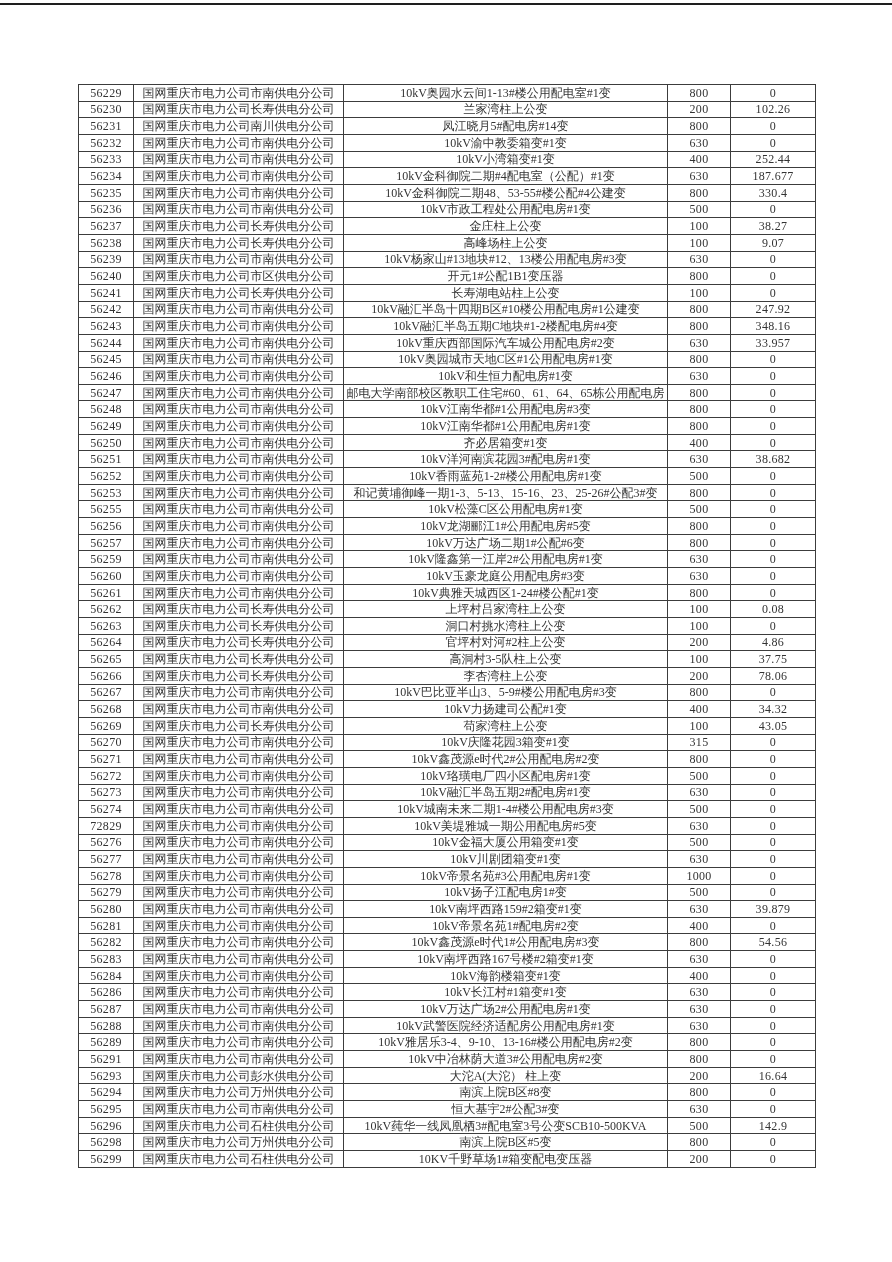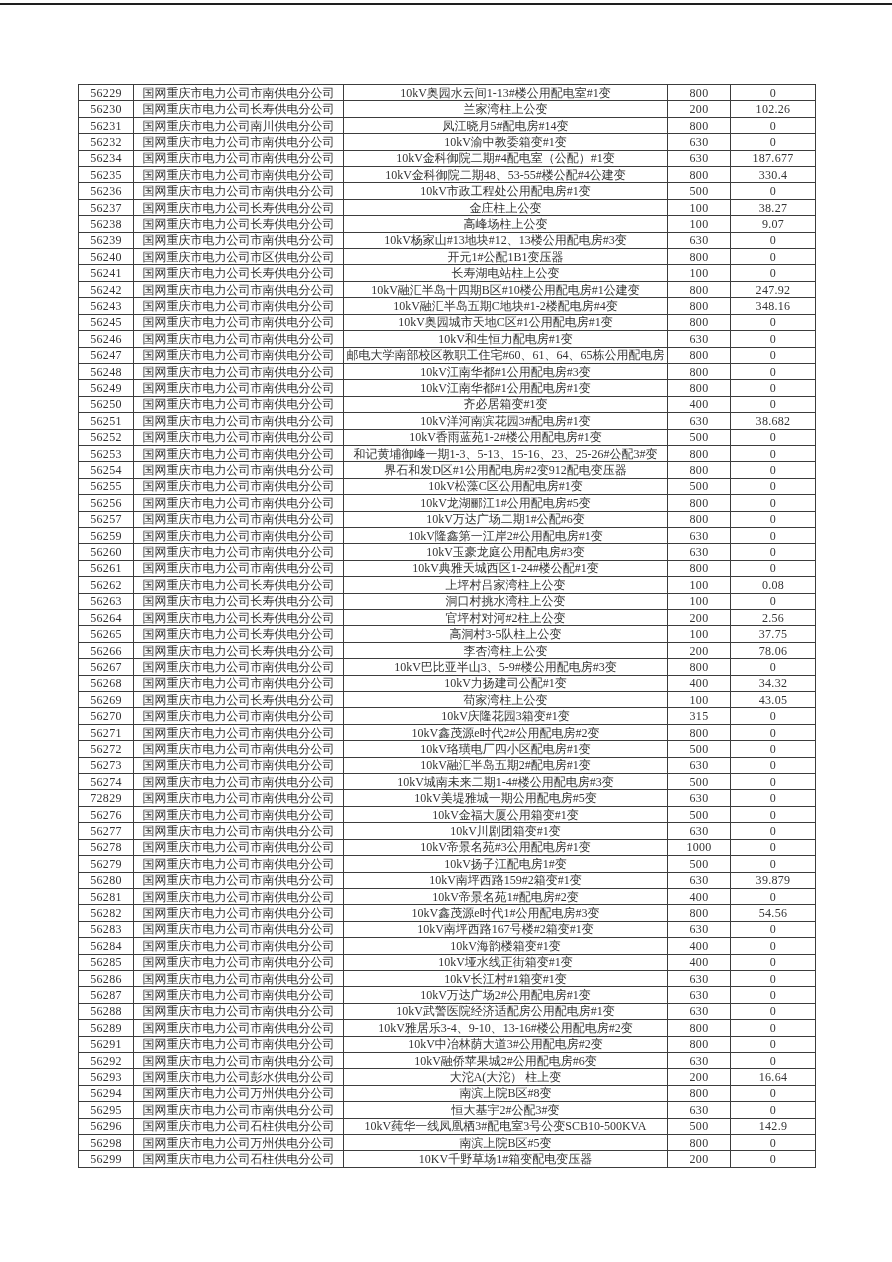--- a/index.html
+++ b/index.html
@@ -85,20 +85,27 @@
         <td class="c-val">0</td>
       </tr>
       <tr>
         <td class="c-id">56232</td>
         <td class="c-co">国网重庆市电力公司市南供电分公司</td>
         <td class="c-dev">10kV渝中教委箱变#1变</td>
         <td class="c-cap">630</td>
         <td class="c-val">0</td>
       </tr>
       <tr>
+        <td class="c-id">56233</td>
+        <td class="c-co">国网重庆市电力公司市南供电分公司</td>
+        <td class="c-dev">10kV小湾箱变#1变</td>
+        <td class="c-cap">400</td>
+        <td class="c-val">252.44</td>
+      </tr>
+      <tr>
         <td class="c-id">56234</td>
         <td class="c-co">国网重庆市电力公司市南供电分公司</td>
         <td class="c-dev">10kV金科御院二期#4配电室（公配）#1变</td>
         <td class="c-cap">630</td>
         <td class="c-val">187.677</td>
       </tr>
       <tr>
         <td class="c-id">56235</td>
         <td class="c-co">国网重庆市电力公司市南供电分公司</td>
         <td class="c-dev">10kV金科御院二期48、53-55#楼公配#4公建变</td>
@@ -155,20 +162,27 @@
         <td class="c-val">247.92</td>
       </tr>
       <tr>
         <td class="c-id">56243</td>
         <td class="c-co">国网重庆市电力公司市南供电分公司</td>
         <td class="c-dev">10kV融汇半岛五期C地块#1-2楼配电房#4变</td>
         <td class="c-cap">800</td>
         <td class="c-val">348.16</td>
       </tr>
       <tr>
+        <td class="c-id">56244</td>
+        <td class="c-co">国网重庆市电力公司市南供电分公司</td>
+        <td class="c-dev">10kV重庆西部国际汽车城公用配电房#2变</td>
+        <td class="c-cap">630</td>
+        <td class="c-val">33.957</td>
+      </tr>
+      <tr>
         <td class="c-id">56245</td>
         <td class="c-co">国网重庆市电力公司市南供电分公司</td>
         <td class="c-dev">10kV奥园城市天地C区#1公用配电房#1变</td>
         <td class="c-cap">800</td>
         <td class="c-val">0</td>
       </tr>
       <tr>
         <td class="c-id">56246</td>
         <td class="c-co">国网重庆市电力公司市南供电分公司</td>
         <td class="c-dev">10kV和生恒力配电房#1变</td>
@@ -218,27 +232,20 @@
         <td class="c-val">0</td>
       </tr>
       <tr>
         <td class="c-id">56253</td>
         <td class="c-co">国网重庆市电力公司市南供电分公司</td>
         <td class="c-dev">和记黄埔御峰一期1-3、5-13、15-16、23、25-26#公配3#变</td>
         <td class="c-cap">800</td>
         <td class="c-val">0</td>
       </tr>
       <tr>
-        <td class="c-id">56254</td>
-        <td class="c-co">国网重庆市电力公司市南供电分公司</td>
-        <td class="c-dev">界石和发D区#1公用配电房#2变912配电变压器</td>
-        <td class="c-cap">800</td>
-        <td class="c-val">0</td>
-      </tr>
-      <tr>
         <td class="c-id">56255</td>
         <td class="c-co">国网重庆市电力公司市南供电分公司</td>
         <td class="c-dev">10kV松藻C区公用配电房#1变</td>
         <td class="c-cap">500</td>
         <td class="c-val">0</td>
       </tr>
       <tr>
         <td class="c-id">56256</td>
         <td class="c-co">国网重庆市电力公司市南供电分公司</td>
         <td class="c-dev">10kV龙湖郦江1#公用配电房#5变</td>
@@ -285,21 +292,21 @@
         <td class="c-co">国网重庆市电力公司长寿供电分公司</td>
         <td class="c-dev">洞口村挑水湾柱上公变</td>
         <td class="c-cap">100</td>
         <td class="c-val">0</td>
       </tr>
       <tr>
         <td class="c-id">56264</td>
         <td class="c-co">国网重庆市电力公司长寿供电分公司</td>
         <td class="c-dev">官坪村对河#2柱上公变</td>
         <td class="c-cap">200</td>
-        <td class="c-val">2.56</td>
+        <td class="c-val">4.86</td>
       </tr>
       <tr>
         <td class="c-id">56265</td>
         <td class="c-co">国网重庆市电力公司长寿供电分公司</td>
         <td class="c-dev">高洞村3-5队柱上公变</td>
         <td class="c-cap">100</td>
         <td class="c-val">37.75</td>
       </tr>
       <tr>
         <td class="c-id">56266</td>
@@ -428,27 +435,20 @@
         <td class="c-val">0</td>
       </tr>
       <tr>
         <td class="c-id">56284</td>
         <td class="c-co">国网重庆市电力公司市南供电分公司</td>
         <td class="c-dev">10kV海韵楼箱变#1变</td>
         <td class="c-cap">400</td>
         <td class="c-val">0</td>
       </tr>
       <tr>
-        <td class="c-id">56285</td>
-        <td class="c-co">国网重庆市电力公司市南供电分公司</td>
-        <td class="c-dev">10kV垭水线正街箱变#1变</td>
-        <td class="c-cap">400</td>
-        <td class="c-val">0</td>
-      </tr>
-      <tr>
         <td class="c-id">56286</td>
         <td class="c-co">国网重庆市电力公司市南供电分公司</td>
         <td class="c-dev">10kV长江村#1箱变#1变</td>
         <td class="c-cap">630</td>
         <td class="c-val">0</td>
       </tr>
       <tr>
         <td class="c-id">56287</td>
         <td class="c-co">国网重庆市电力公司市南供电分公司</td>
         <td class="c-dev">10kV万达广场2#公用配电房#1变</td>
@@ -467,27 +467,20 @@
         <td class="c-co">国网重庆市电力公司市南供电分公司</td>
         <td class="c-dev">10kV雅居乐3-4、9-10、13-16#楼公用配电房#2变</td>
         <td class="c-cap">800</td>
         <td class="c-val">0</td>
       </tr>
       <tr>
         <td class="c-id">56291</td>
         <td class="c-co">国网重庆市电力公司市南供电分公司</td>
         <td class="c-dev">10kV中冶林荫大道3#公用配电房#2变</td>
         <td class="c-cap">800</td>
-        <td class="c-val">0</td>
-      </tr>
-      <tr>
-        <td class="c-id">56292</td>
-        <td class="c-co">国网重庆市电力公司市南供电分公司</td>
-        <td class="c-dev">10kV融侨苹果城2#公用配电房#6变</td>
-        <td class="c-cap">630</td>
         <td class="c-val">0</td>
       </tr>
       <tr>
         <td class="c-id">56293</td>
         <td class="c-co">国网重庆市电力公司彭水供电分公司</td>
         <td class="c-dev">大沱A(大沱） 柱上变</td>
         <td class="c-cap">200</td>
         <td class="c-val">16.64</td>
       </tr>
       <tr>

